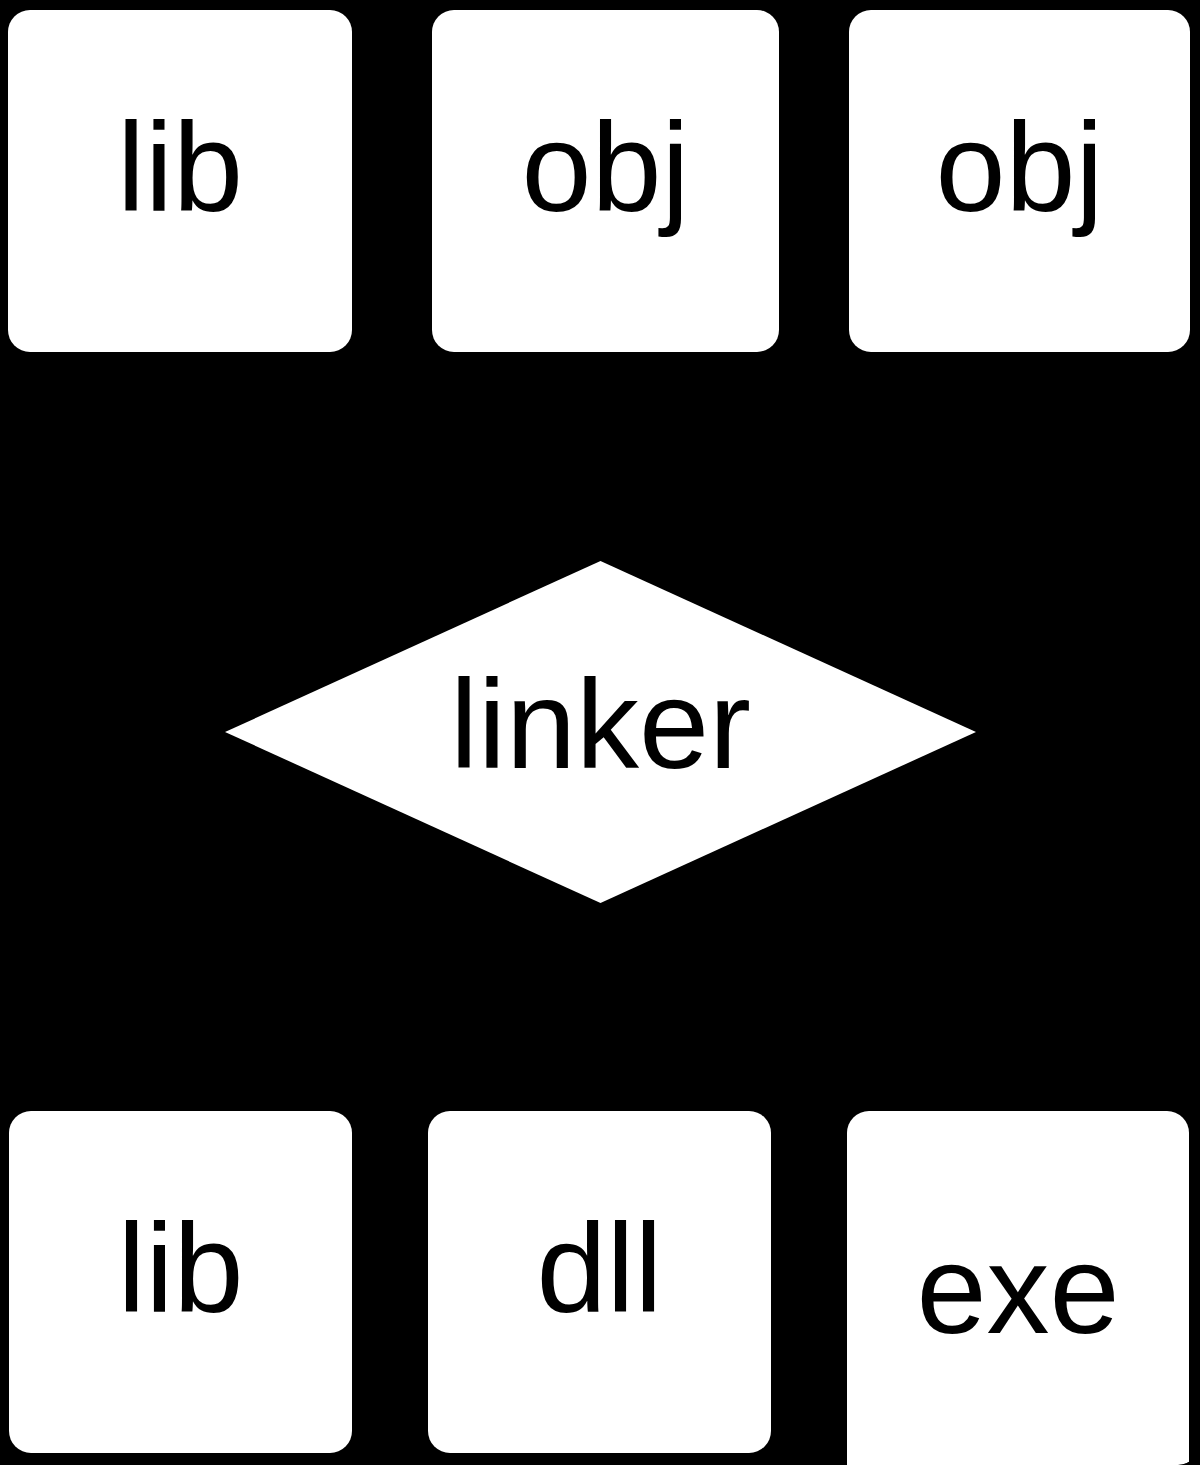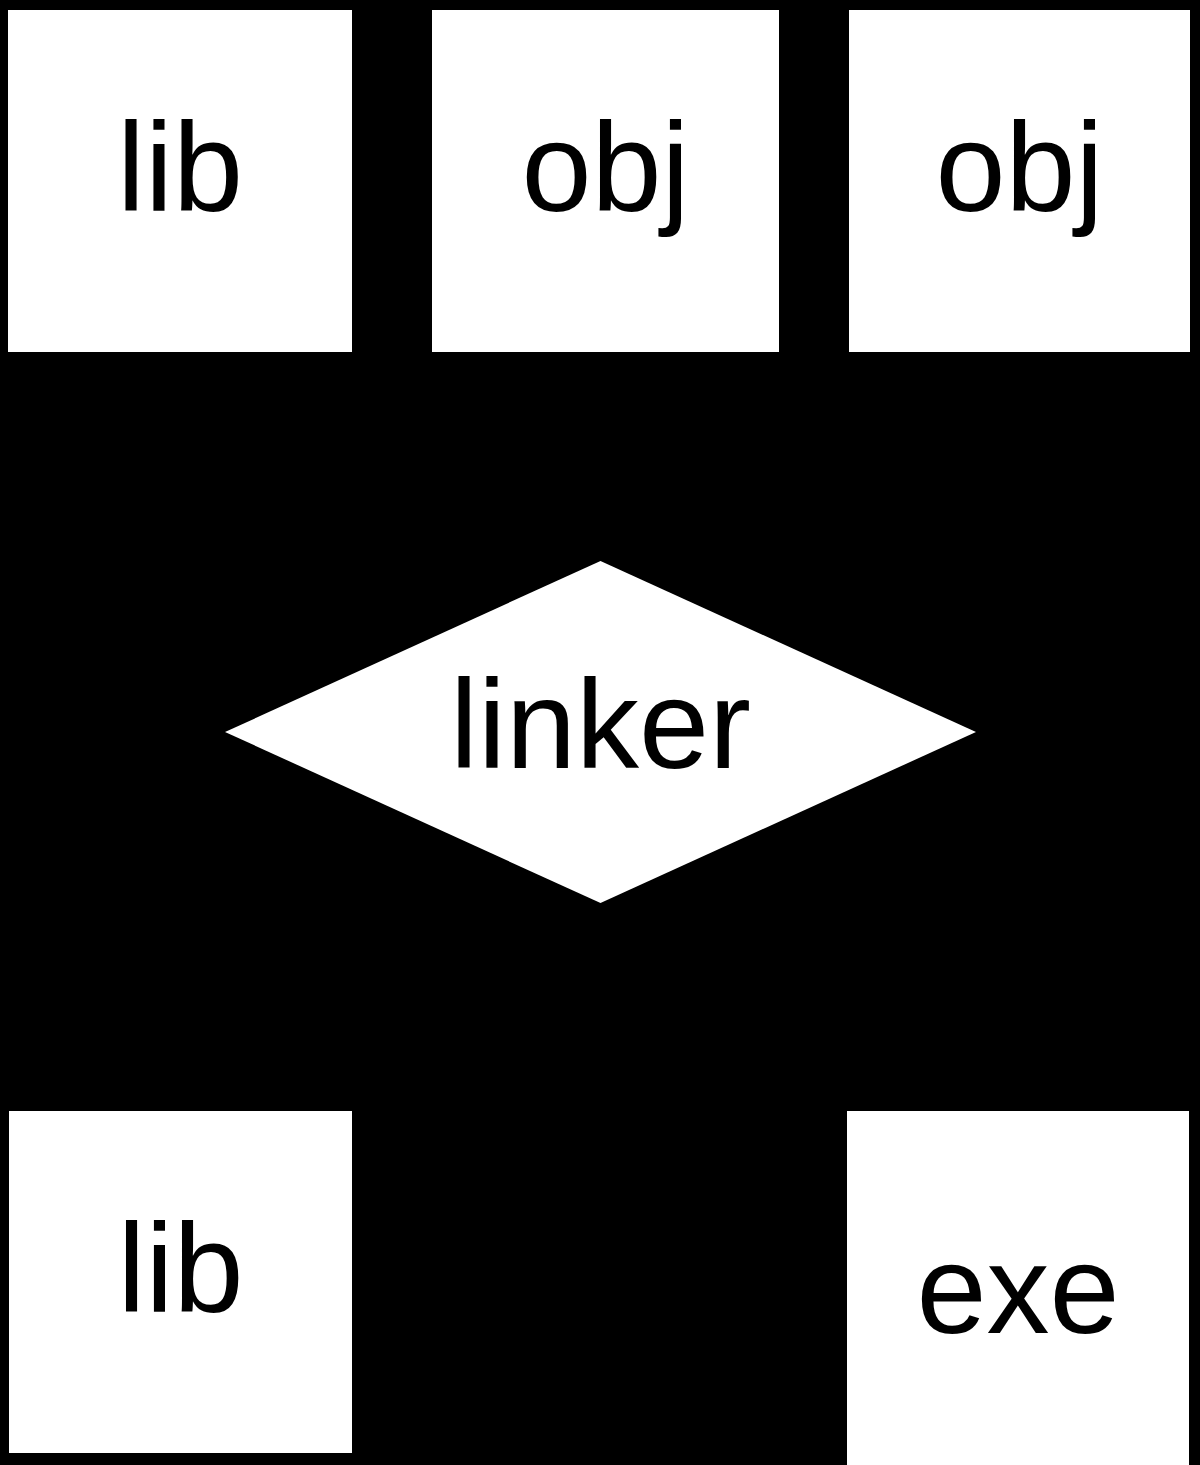--- a/index.html
+++ b/index.html
@@ -1,20 +1,20 @@
 <!DOCTYPE html>
 <html style="--bg: #000000; --node-fill: #ffffff; --node-text: #000000;"><head>
 <meta charset="utf-8">
 <style>
   :root {
     --bg: #000000;
     --node-fill: #ffffff;
     --node-text: #000000;
   }
-  * { box-sizing: border-box; }
+  * { box-sizing: border-box; border-radius: 22px; }
   html, body {
     margin: 0;
     padding: 0;
     background: var(--bg);
   }
   .canvas {
     position: relative;
     width: 1200px;
     height: 1465px;
     background: var(--bg);
@@ -58,18 +58,21 @@
   </div>
 
   <div class="node diamond" style="left:225px; top:561px; width:751px; height:342px;">
     <span class="label">linker</span>
   </div>
 
   <div class="node box" style="left:9px; top:1111px; width:343px; height:342px;">
     <span class="label">lib</span>
   </div>
 
+  <div class="node box" style="left:428px; top:1111px; width:343px; height:342px;">
+    <span class="label">dll</span>
+  </div>
 
   <div class="node box" style="left:847px; top:1111px; width:342px; height:384px;">
     <span class="label">exe</span>
   </div>
 
 </div>
 
 </body></html>

